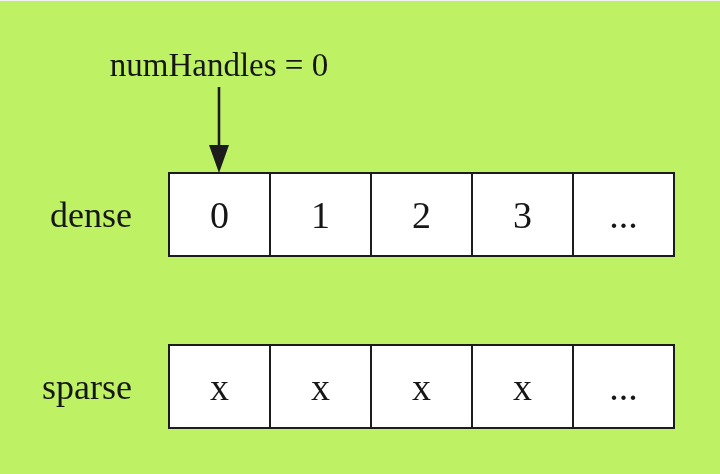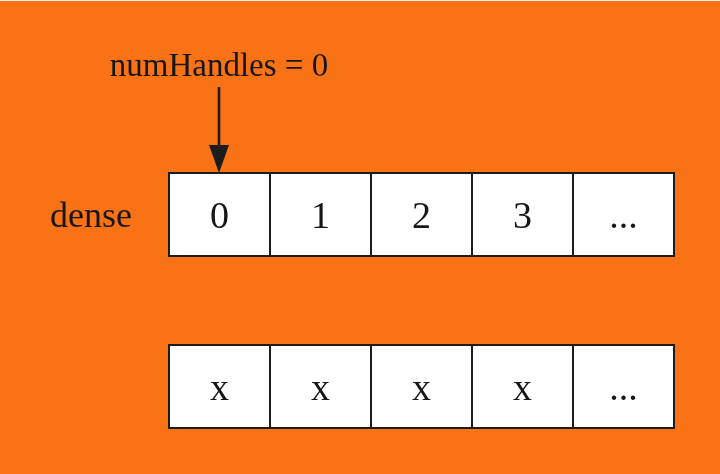--- a/index.html
+++ b/index.html
@@ -4,21 +4,21 @@
 <style>
   html, body {
     margin: 0;
     padding: 0;
     background: #ffffff;
   }
   #canvas {
     position: relative;
     width: 720px;
     height: 474px;
-    background: #f97316;
+    background: #bef264;
     overflow: hidden;
     font-family: "Liberation Serif", serif;
     color: #161616;
     border-top: 1px solid #f2f2f2;
   }
   .pointer-label {
     position: absolute;
     left: 219px;
     top: 46px;
     transform: translateX(-50%);
@@ -86,20 +86,21 @@
   <div class="row-label dense">dense</div>
 
   <div class="array-box dense">
     <div class="cell">0</div>
     <div class="cell">1</div>
     <div class="cell">2</div>
     <div class="cell">3</div>
     <div class="cell">...</div>
   </div>
 
+  <div class="row-label sparse">sparse</div>
 
   <div class="array-box sparse">
     <div class="cell">x</div>
     <div class="cell">x</div>
     <div class="cell">x</div>
     <div class="cell">x</div>
     <div class="cell">...</div>
   </div>
 
 </div>

